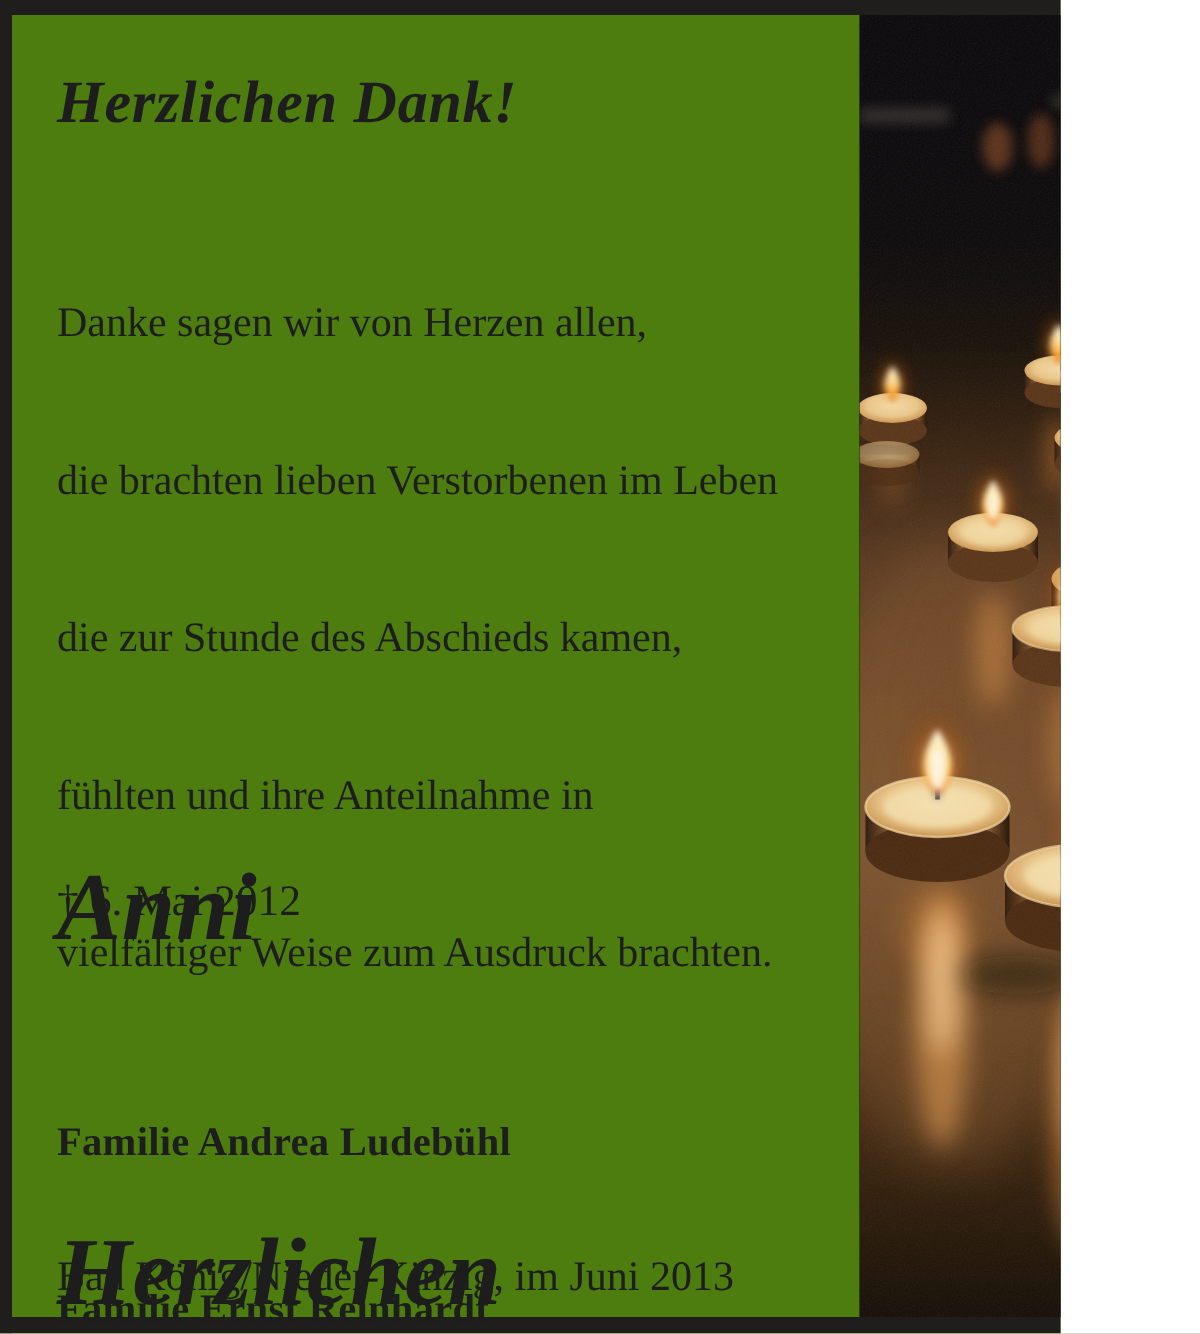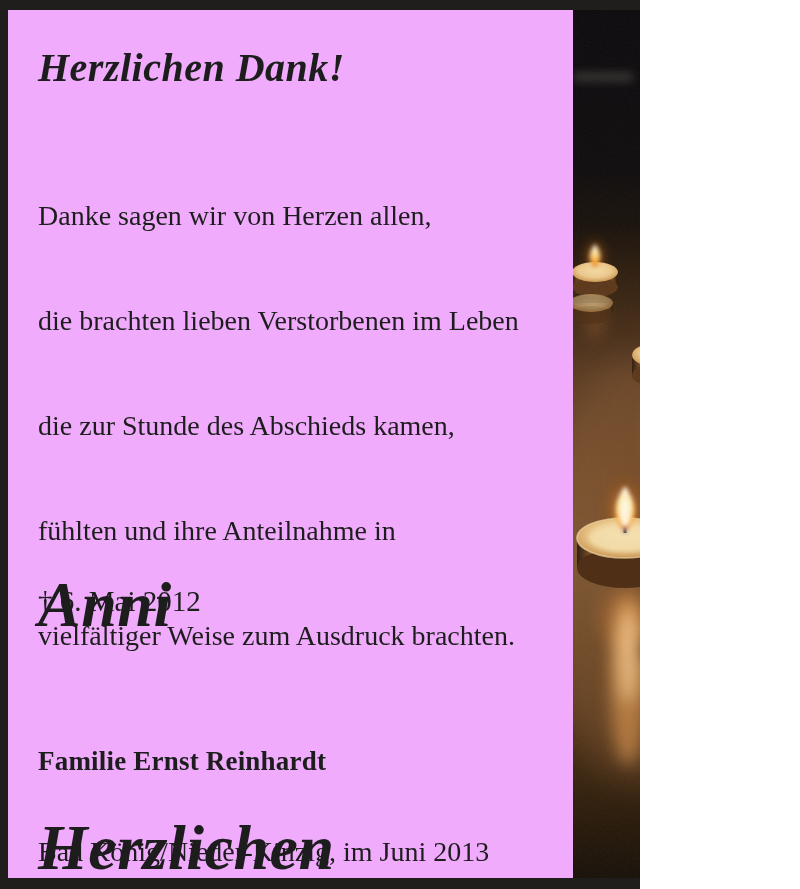--- a/index.html
+++ b/index.html
@@ -1,17 +1,17 @@
 <!DOCTYPE html>
 <html><head>
 <meta charset="utf-8">
 <style>
   html,body{margin:0;padding:0;background:#ffffff;}
   #canvas{
-    position:relative;width:640px;height:889px;background:#f0abfc;overflow:hidden;
+    position:relative;width:707px;height:889px;background:#4d7c0f;overflow:hidden;
     font-family:"Liberation Serif","DejaVu Serif",serif;color:#1d1d1d;
   }
   .frame{position:absolute;background:#201e1d;}
   .frame-top{left:0;top:0;width:800px;height:10px;}
   .frame-left{left:0;top:0;width:8px;height:889px;}
   .frame-bottom{left:0;top:878px;width:800px;height:11px;}
   .frame-right{left:791px;top:0;width:9px;height:889px;}
 
   .txt{position:absolute;left:38px;white-space:pre;}
   .headline{top:44px;font-size:40px;font-weight:bold;font-style:italic;letter-spacing:.5px;}
@@ -48,20 +48,21 @@
   </div>
 
   <div class="txt name-block">
     <div>Anni</div>
     <div>Herzlichen</div>
   </div>
 
   <div class="txt date-line">† 6. Mai 2012</div>
 
   <div class="txt family-block">
+    <div>Familie Andrea Ludebühl</div>
     <div>Familie Ernst Reinhardt</div>
   </div>
 
   <div class="txt place-line">Bad König/Nieder-Kinzig, im Juni 2013</div>
 
   <div class="photo">
     <svg width="196" height="868" viewBox="0 0 196 868" xmlns="http://www.w3.org/2000/svg">
       <defs>
         <linearGradient id="bg" x1="0" y1="0" x2="0" y2="1">
           <stop offset="0" stop-color="#09080b"></stop>

